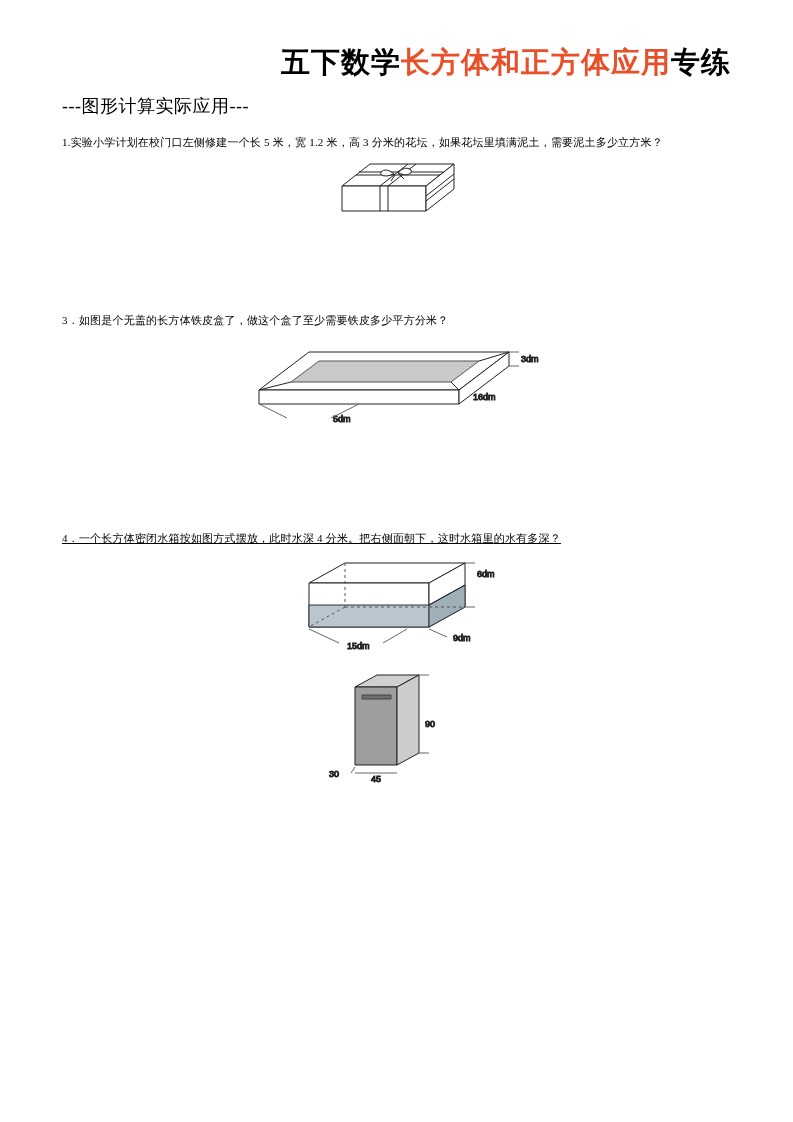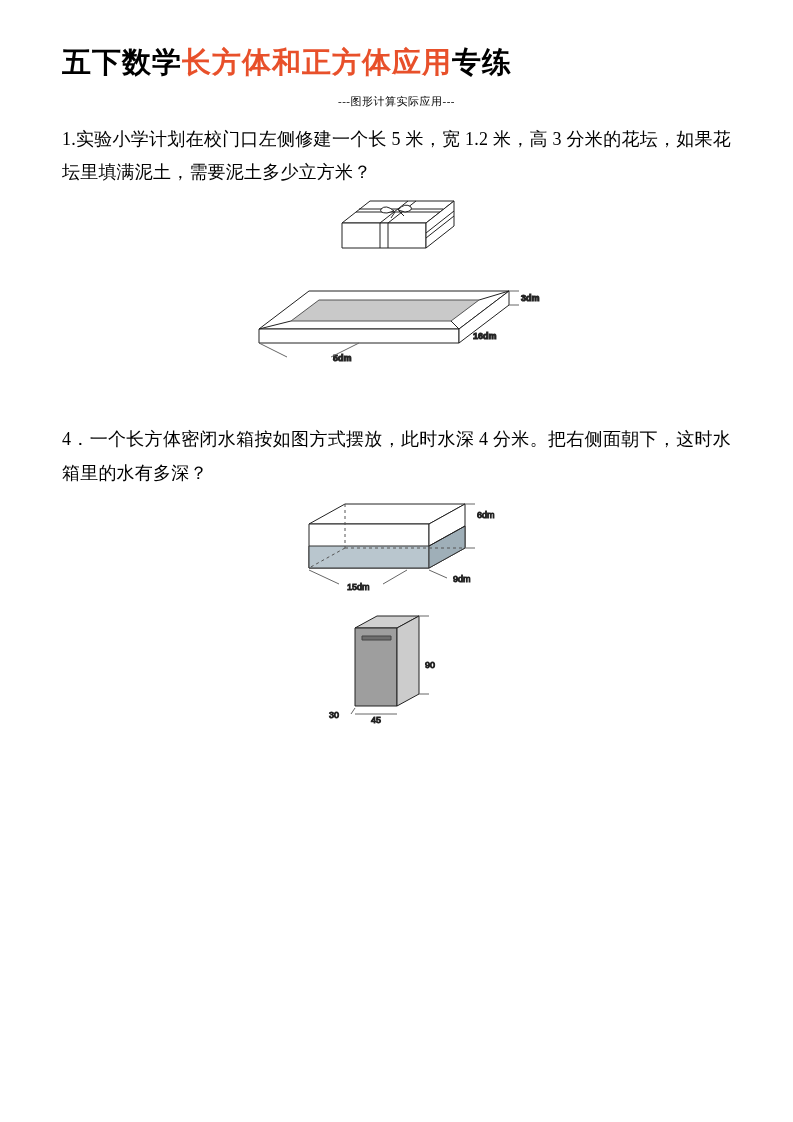--- a/index.html
+++ b/index.html
@@ -19,58 +19,57 @@
     position: relative;
     width: 793px;
     height: 1122px;
     box-sizing: border-box;
     padding: 0 62px;
   }
 
   
   .title {
     margin-top: 44px;
-    text-align: left;
+    text-align: right;
     font-size: 29px;
     font-weight: bold;
     letter-spacing: 1px;
     line-height: 1.3;
     white-space: nowrap;
   }
   .title .red {
     color: #e8502a;
   }
   .subtitle {
-    text-align: center;
-    font-size: 11px;
+    font-size: 18px;
     margin-top: 12px;
     letter-spacing: 0.5px;
   }
 
   
   .q {
-    font-size: 18px;
+    font-size: 11px;
     line-height: 1.85;
     text-align: justify;
     letter-spacing: 0.2px;
   }
   .q-1 { margin-top: 14px; }
   .q-2 { margin-top: 76px; }
   .q-3 { margin-top: 78px; }
-  .q-4 { margin-top: 30px; }
+  .q-4 { margin-top: 74px; text-decoration: underline; }
   .q-5 { margin-top: 76px; }
 
   
   .fig {
     text-align: center;
     margin: 0;
   }
   .fig svg { display: inline-block; }
   .fig-2 { margin-top: 4px; }
-  .fig-3 { margin-top: 10px; font-weight: bold; }
+  .fig-3 { margin-top: 10px; }
   .fig-4 { margin-top: 8px; text-decoration: underline; }
   .fig-5 { margin-top: 8px; }
 
   
   .footer {
     position: absolute;
     left: 0;
     right: 0;
     bottom: 28px;
     text-align: center;
@@ -125,20 +124,21 @@
 
       <line x1="104" y1="40" x2="132" y2="18"></line>
       <line x1="104" y1="45" x2="132" y2="23"></line>
 
       <path d="M72 18 q-8 -7 -13 -2 q-2 4 6 4 z" fill="#ffffff"></path>
       <path d="M76 17 q7 -8 13 -3 q2 4 -6 5 z" fill="#ffffff"></path>
       <path d="M73 19 l-4 6 M77 18 l5 5"></path>
     </svg>
   </div>
 
+  <div class="q q-3">3．如图是个无盖的长方体铁皮盒了，做这个盒了至少需要铁皮多少平方分米？</div>
 
   <div class="fig fig-3">
     <svg width="300" height="110" viewBox="0 0 300 110" fill="none" stroke="#222" stroke-width="1">
 
       <polygon points="12,50 62,12 262,12 212,50" fill="#ffffff"></polygon>
 
       <polygon points="44,42 72,21 232,21 204,42" fill="#c9c9c9" stroke="#555"></polygon>
 
       <polygon points="12,50 212,50 212,64 12,64" fill="#ffffff"></polygon>
 

